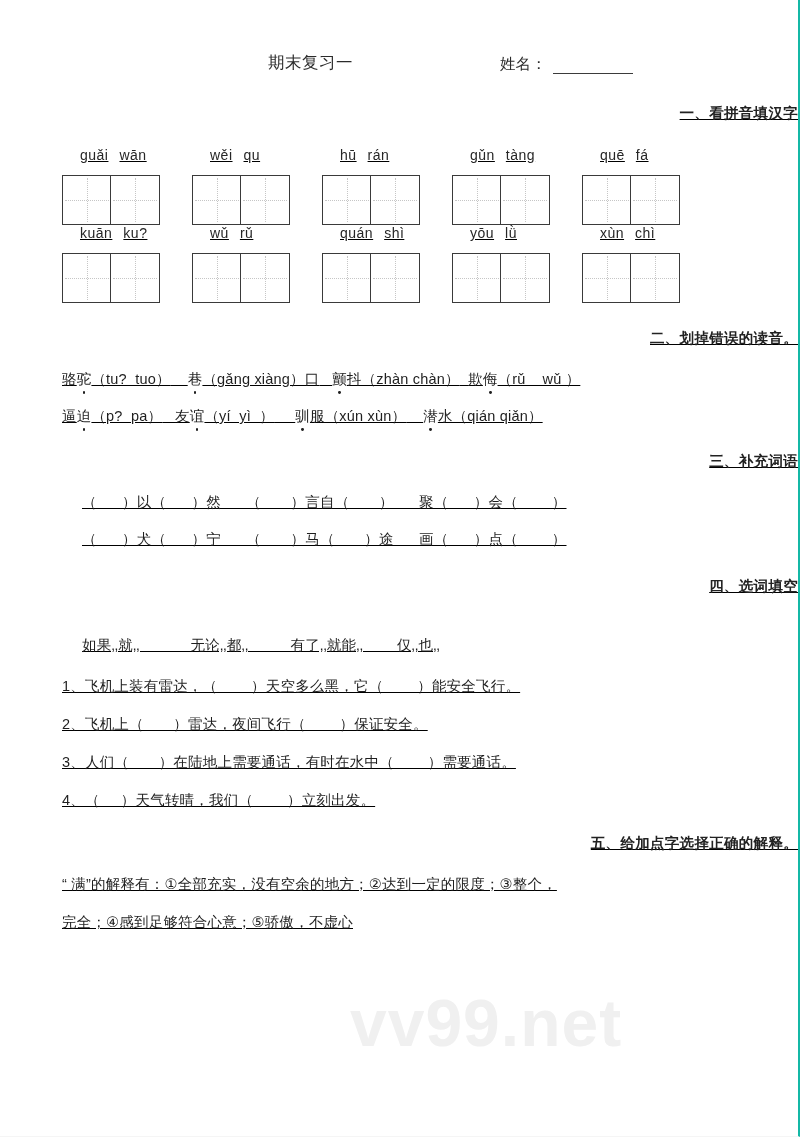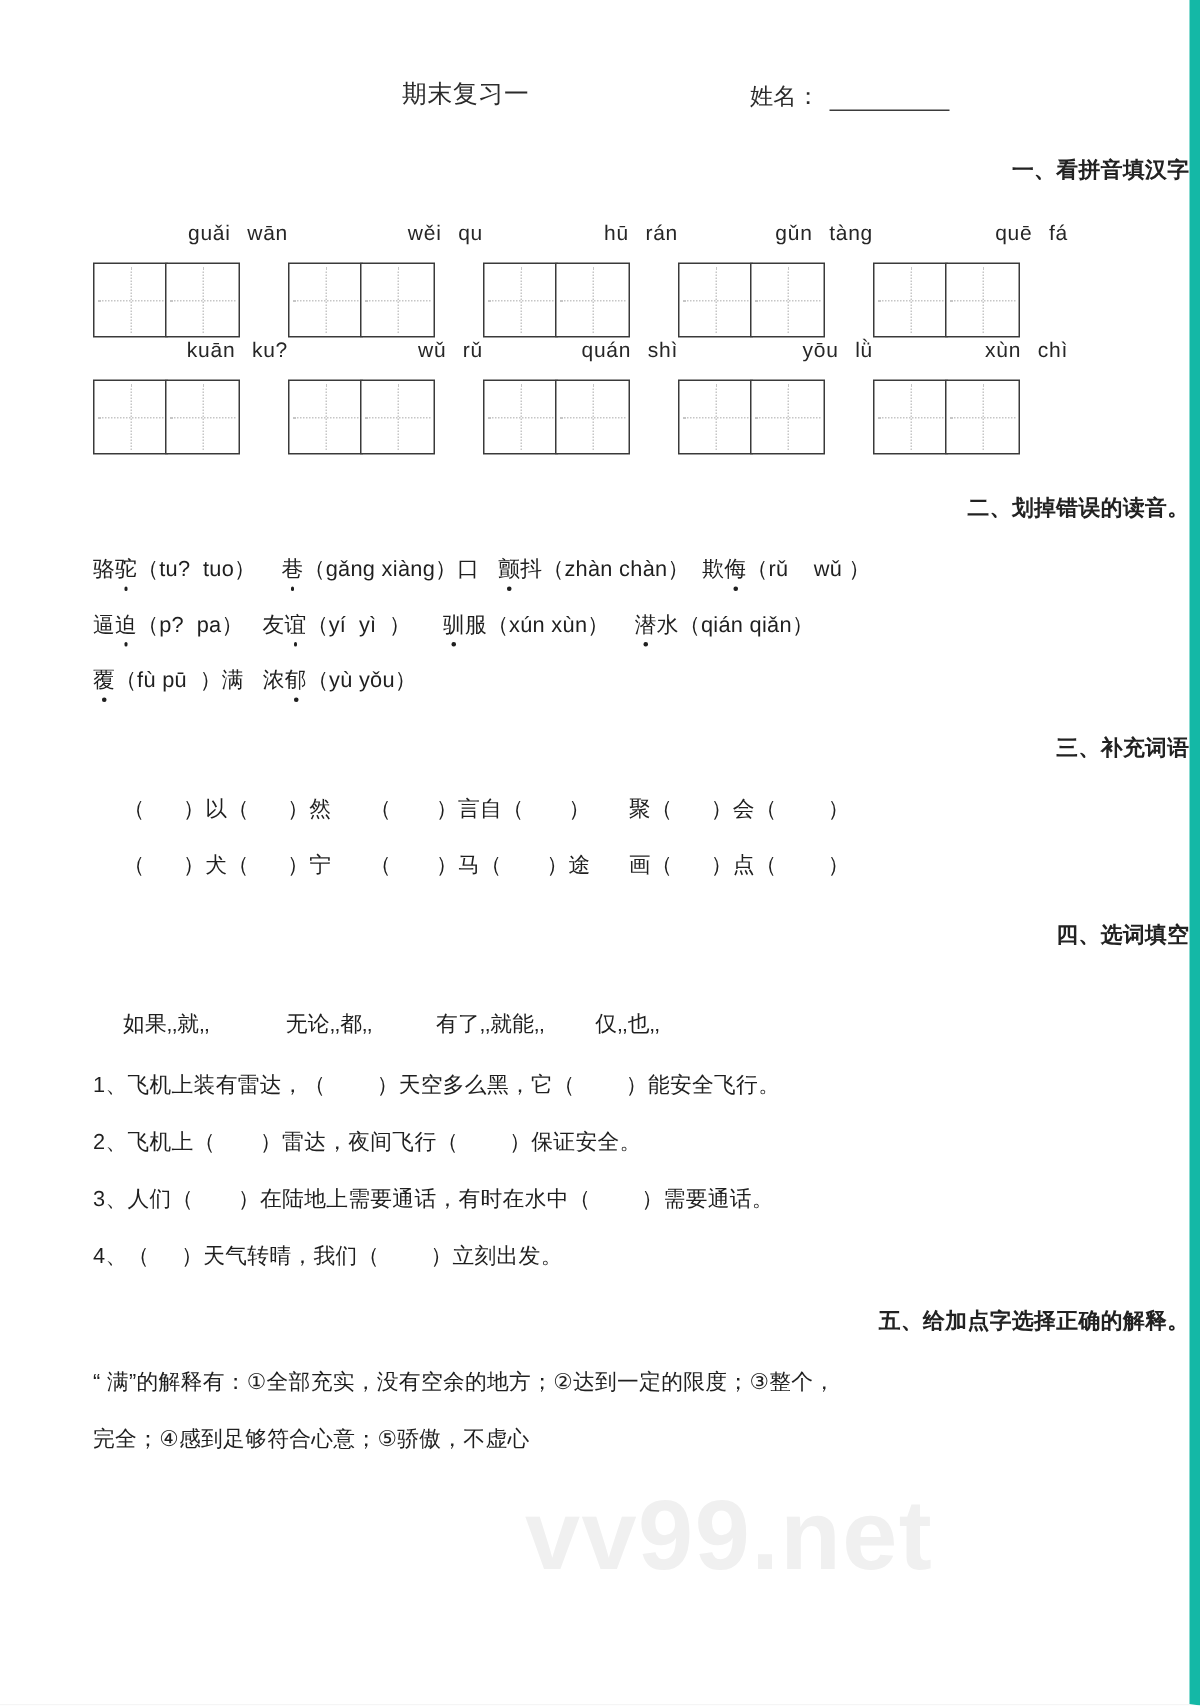--- a/index.html
+++ b/index.html
@@ -10,22 +10,23 @@
   body {
     font-family: "Liberation Sans", "DejaVu Sans", sans-serif;
   }
   #page {
     position: relative;
     width: 800px;
     height: 1137px;
     background: #ffffff;
     overflow: hidden;
     box-sizing: border-box;
-    border-right: 7px solid #14b8a6;
+    border-right: 2px solid #14b8a6;
     border-bottom: 1px solid #f5f5f5;
+    text-decoration: underline;
   }
 
   
   #watermark {
     position: absolute;
     left: 350px;
     top: 985px;
     font-size: 66px;
     font-weight: bold;
     color: #f0f0f0;
@@ -82,21 +83,21 @@
 
   
   .pinyin-row {
     display: flex;
     margin-left: 62px;
     font-size: 14px;
     color: #262626;
   }
   .pinyin-cell {
     width: 130px;
-    text-align: right;
+    text-align: left;
     padding-left: 18px;
     box-sizing: border-box;
     letter-spacing: 0.5px;
   }
   .pinyin-cell span + span { margin-left: 11px; }
 
   
   .grid-row {
     display: flex;
     margin-left: 62px;
@@ -260,21 +261,20 @@
           </div>
         </div>
     </div>
 
     <div style="margin-top:26px;" class="sec-head">二、划掉错误的读音。</div>
 
     <div style="margin-top:22px;" class="text-line"><span>骆</span><span class="dotchar">驼</span><span>（tu?  tuo）</span><span>    </span><span></span><span class="dotchar">巷</span><span>（gǎng xiàng）口</span><span>   </span><span></span><span class="dotchar">颤</span><span>抖（zhàn chàn）</span><span>  </span><span>欺</span><span class="dotchar">侮</span><span>（rǔ    wǔ ）</span></div>
 
     <div style="margin-top:18px;" class="text-line"><span>逼</span><span class="dotchar">迫</span><span>（p?  pa）</span><span>   </span><span>友</span><span class="dotchar">谊</span><span>（yí  yì  ）</span><span>     </span><span></span><span class="dotchar">驯</span><span>服（xún xùn）</span><span>    </span><span></span><span class="dotchar">潜</span><span>水（qián qiǎn）</span></div>
 
-    <div style="margin-top:18px;" class="text-line"><span></span><span class="dotchar">覆</span><span>（fù pū  ）满</span><span>   </span><span>浓</span><span class="dotchar">郁</span><span>（yù yǒu）</span></div>
 
     <div style="margin-top:26px;" class="sec-head">三、补充词语</div>
 
     <div style="margin-top:22px;" class="text-line indent">（      ）以（      ）然      （       ）言自（       ）      聚（      ）会（        ）</div>
     <div style="margin-top:18px;" class="text-line indent">（      ）犬（      ）宁      （       ）马（       ）途      画（      ）点（        ）</div>
 
     <div style="margin-top:28px;" class="sec-head">四、选词填空</div>
 
     <div style="margin-top:40px;" class="text-line indent">如果‚‚就‚‚            无论‚‚都‚‚          有了‚‚就能‚‚        仅‚‚也‚‚</div>
 

